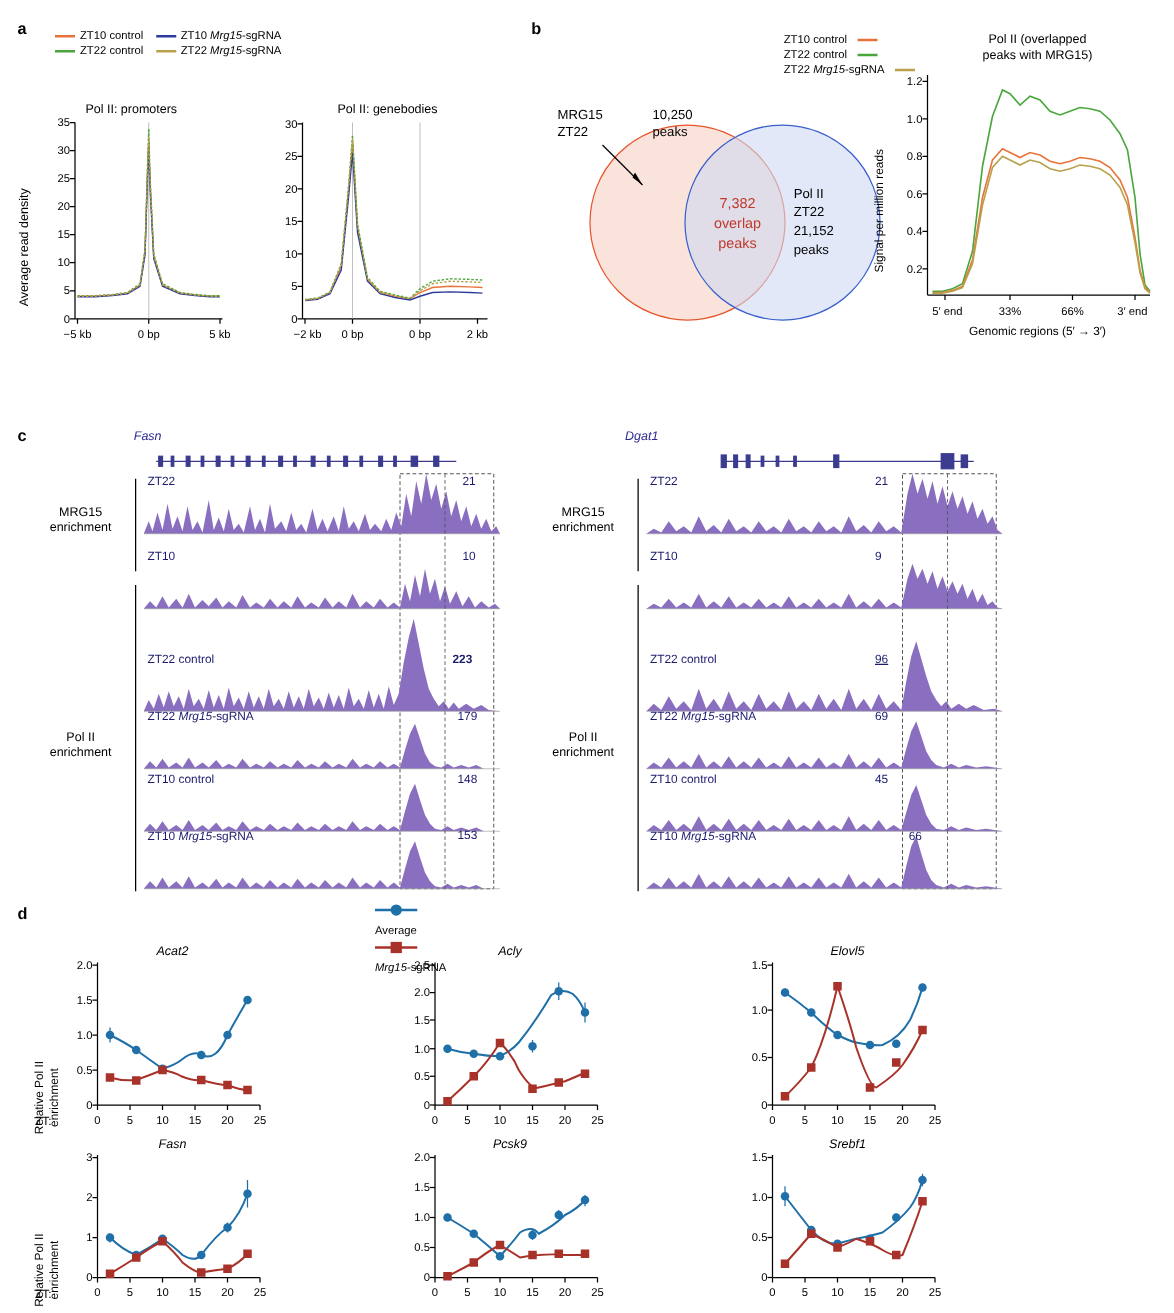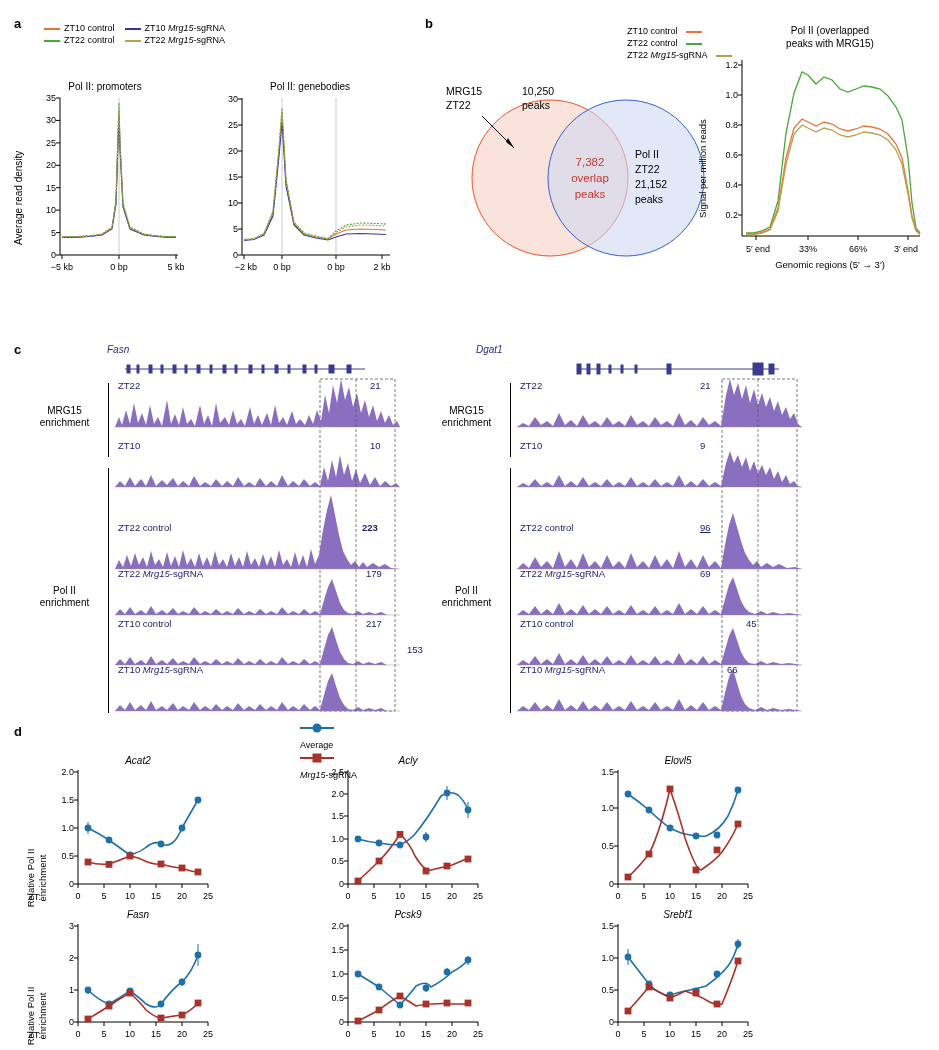--- a/index.html
+++ b/index.html
@@ -209,21 +209,21 @@
 
   <path d="M56,216.5 L64,216.5 L72,215 L80,212 L88,193 L96,146 L104,116 L112,107 L118,110 L126,114 L134,110 L142,112 L150,117 L158,119 L166,117 L174,114 L182,115 L190,117 L198,122 L206,132 L212,146 L218,176 L222,200 L226,213 L230,216.5" fill="none" stroke="#b8a14a" stroke-width="1.3"></path>
 </svg>
 </div>
 
 <div style="position:absolute;left:14px;top:340px;">
   <span class="panel-letter">c</span>
 </div>
 
 <div style="position:absolute;left:107px;top:344px;" class="gene-title">Fasn</div>
-<div style="position:absolute;left:476px;top:344px;" class="gene-title">Dgat1</div>
+<div style="position:absolute;left:500px;top:344px;" class="gene-title">Dgat1</div>
 
 <div style="position:absolute;left:22px;top:405px;width:85px;" class="rowlab">
   <span>MRG15</span><br>
   <span>enrichment</span>
 </div>
 <div style="position:absolute;left:22px;top:585px;width:85px;" class="rowlab">
   <span>Pol II</span><br>
   <span>enrichment</span>
 </div>
 <div style="position:absolute;left:108px;top:383px;width:1px;height:74px;background:#000;"></div>
@@ -304,23 +304,23 @@
 
 <div style="position:absolute;left:118px;top:380px;" class="trk-label">ZT22</div>
 <div style="position:absolute;left:370px;top:380px;" class="trk-val">21</div>
 <div style="position:absolute;left:118px;top:440px;" class="trk-label">ZT10</div>
 <div style="position:absolute;left:370px;top:440px;" class="trk-val">10</div>
 <div style="position:absolute;left:118px;top:522px;" class="trk-label">ZT22 control</div>
 <div style="position:absolute;left:362px;top:522px;font-weight:bold;" class="trk-val">223</div>
 <div style="position:absolute;left:118px;top:568px;" class="trk-label">ZT22 <span class="ital">Mrg15</span>-sgRNA</div>
 <div style="position:absolute;left:366px;top:568px;" class="trk-val">179</div>
 <div style="position:absolute;left:118px;top:618px;" class="trk-label">ZT10 control</div>
-<div style="position:absolute;left:366px;top:618px;" class="trk-val">217</div>
+<div style="position:absolute;left:366px;top:618px;" class="trk-val">148</div>
 <div style="position:absolute;left:118px;top:664px;" class="trk-label">ZT10 <span class="ital">Mrg15</span>-sgRNA</div>
-<div style="position:absolute;left:366px;top:644px;margin-left:41px;" class="trk-val">153</div>
+<div style="position:absolute;left:366px;top:663px;" class="trk-val">153</div>
 
 <div style="position:absolute;left:517px;top:355px;">
 <svg width="285" height="360" viewBox="0 0 285 360">
   <g stroke="#3b3b8f" fill="#3b3b8f">
     <line x1="60" y1="14" x2="262" y2="14" stroke-width="1"></line>
     <rect x="60" y="9" width="4" height="10"></rect>
         <rect x="70" y="9" width="3" height="10"></rect>
     <rect x="80" y="9" width="3" height="10"></rect>
         <rect x="92" y="10" width="2" height="8"></rect>
     <rect x="104" y="10" width="2" height="8"></rect>
@@ -366,21 +366,21 @@
 
 <div style="position:absolute;left:520px;top:380px;" class="trk-label">ZT22</div>
 <div style="position:absolute;left:700px;top:380px;" class="trk-val">21</div>
 <div style="position:absolute;left:520px;top:440px;" class="trk-label">ZT10</div>
 <div style="position:absolute;left:700px;top:440px;" class="trk-val">9</div>
 <div style="position:absolute;left:520px;top:522px;" class="trk-label">ZT22 control</div>
 <div style="position:absolute;left:700px;top:522px;text-decoration:underline;" class="trk-val">96</div>
 <div style="position:absolute;left:520px;top:568px;" class="trk-label">ZT22 <span class="ital">Mrg15</span>-sgRNA</div>
 <div style="position:absolute;left:700px;top:568px;" class="trk-val">69</div>
 <div style="position:absolute;left:520px;top:618px;" class="trk-label">ZT10 control</div>
-<div style="position:absolute;left:700px;top:618px;margin-left:46px;" class="trk-val">45</div>
+<div style="position:absolute;left:700px;top:618px;" class="trk-val">45</div>
 <div style="position:absolute;left:520px;top:664px;" class="trk-label">ZT10 <span class="ital">Mrg15</span>-sgRNA</div>
 <div style="position:absolute;left:727px;top:664px;" class="trk-val">66</div>
 
 <div style="position:absolute;left:14px;top:722px;">
   <span class="panel-letter">d</span>
 </div>
 
 <div style="position:absolute;left:300px;top:722px;">
   <span class="legend-item">
     <svg width="34" height="12" style="vertical-align:middle">

